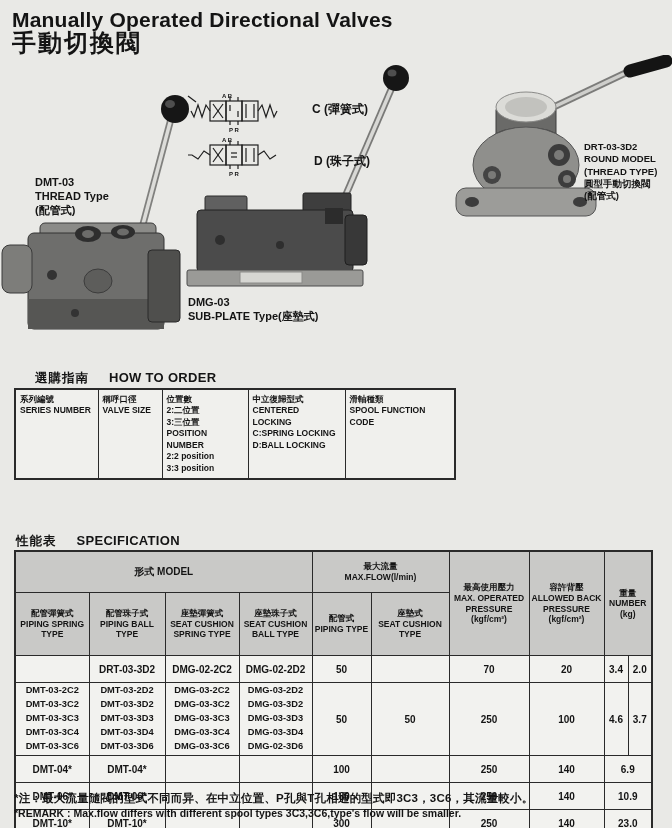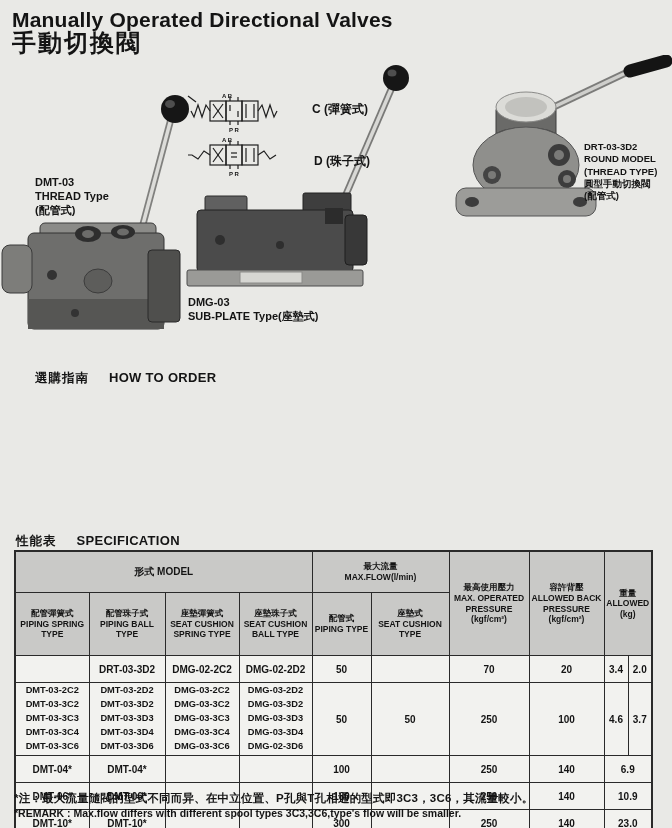--- a/index.html
+++ b/index.html
@@ -186,20 +186,40 @@
 
 <table class="abs order-table">
   <colgroup>
     <col style="width:83px">
       <col style="width:64px">
       <col style="width:86px">
     <col style="width:97px">
       <col style="width:110px">
   </colgroup>
   <tbody>
+  <tr>
+    <td class="desc pre">系列編號
+SERIES NUMBER</td>
+    <td class="desc pre">稱呼口徑
+VALVE SIZE</td>
+    <td class="desc pre">位置數
+2:二位置
+3:三位置
+POSITION NUMBER
+2:2 position
+3:3 position</td>
+    <td class="desc pre">中立復歸型式
+CENTERED
+LOCKING
+C:SPRING LOCKING
+D:BALL LOCKING</td>
+    <td class="desc pre">滑軸種類
+SPOOL FUNCTION
+CODE</td>
+  </tr>
 </tbody>
   </table>
 
 <div class="abs sec-head head-spec">
   <span class="zh">性能表</span>
   <span class="en">SPECIFICATION</span>
 </div>
 
 <table class="abs spec-table">
   <colgroup>
@@ -221,21 +241,21 @@
 MAX.FLOW(l/min)</td>
     <td class="hd pre" rowspan="2">最高使用壓力
 MAX. OPERATED
 PRESSURE
 (kgf/cm²)</td>
     <td class="hd pre" rowspan="2">容許背壓
 ALLOWED BACK
 PRESSURE
 (kgf/cm²)</td>
     <td class="hd pre" rowspan="2" colspan="2">重量
-ALLOWED
+NUMBER
 (kg)</td>
   </tr>
   <tr>
     <td class="hd sub pre">配管彈簧式
 PIPING SPRING
 TYPE</td>
     <td class="hd sub pre">配管珠子式
 PIPING BALL
 TYPE</td>
     <td class="hd sub pre">座墊彈簧式

